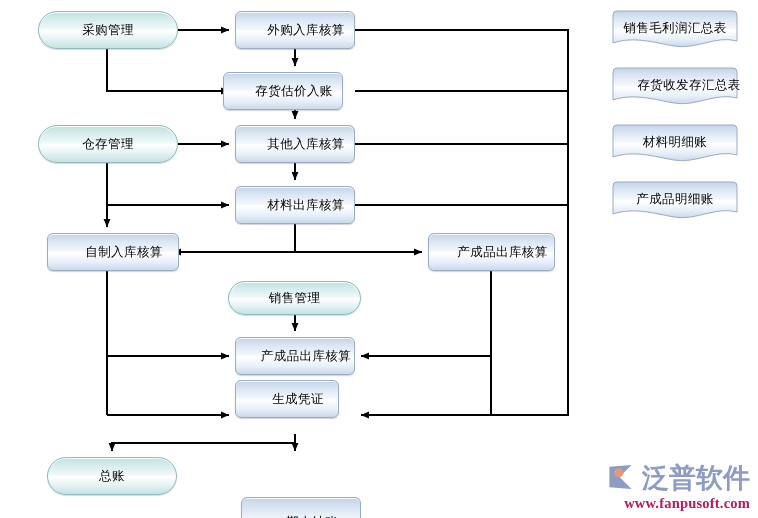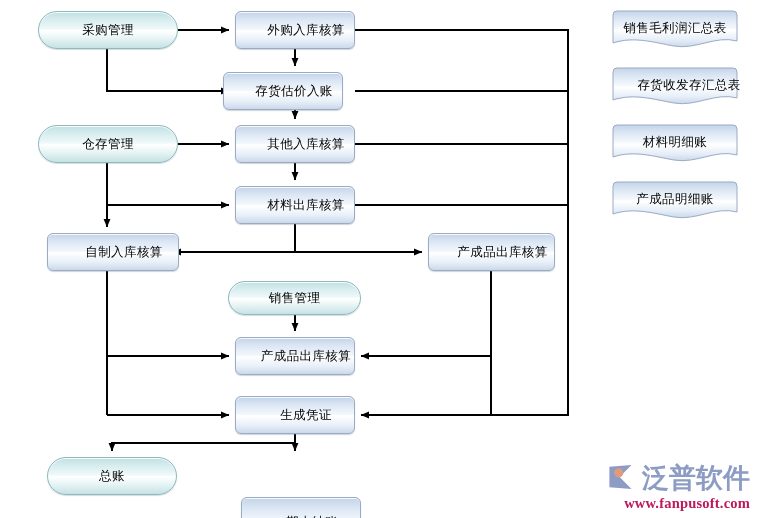--- a/index.html
+++ b/index.html
@@ -203,21 +203,21 @@
       </div>
       <div class="node rect" style="left: 428px; top: 233px; width: 127px; height: 38px;">
         <span>产成品出库核算</span>
       </div>
       <div class="node stadium" style="left: 228px; top: 281px; width: 133px; height: 34px;">
         <span>销售管理</span>
       </div>
       <div class="node rect" style="left: 235px; top: 337px; width: 120px; height: 38px;">
         <span>产成品出库核算</span>
       </div>
-      <div class="node rect" style="left: 235px; top: 396px; width: 120px; height: 38px;">
+      <div class="node rect" style="left: 235px; top: 380px; width: 104px; height: 38px;">
         <span>生成凭证</span>
       </div>
       <div class="node stadium" style="left: 47px; top: 457px; width: 130px; height: 38px;">
         <span>总账</span>
       </div>
       <div class="node rect" style="left: 241px; top: 457px; width: 120px; height: 50px; margin-top: 40px;">
         <span>期末结账</span>
       </div>
     </div>
 

